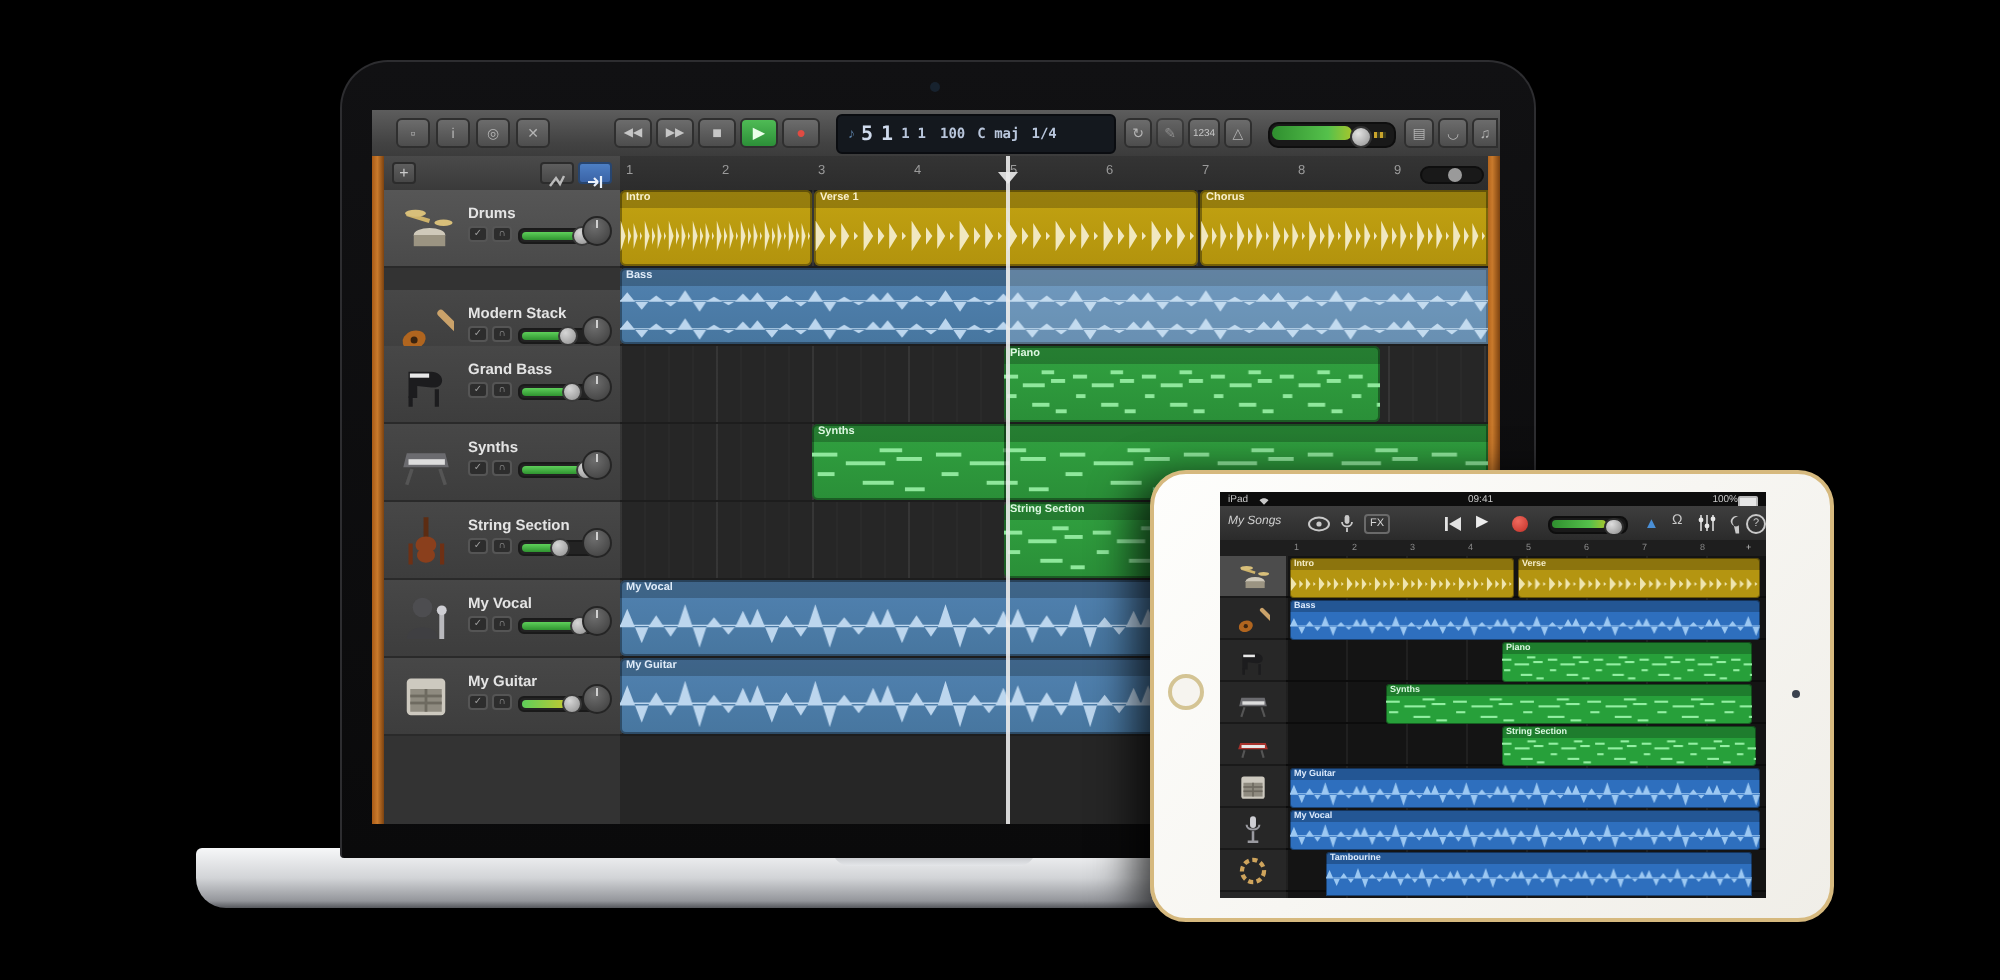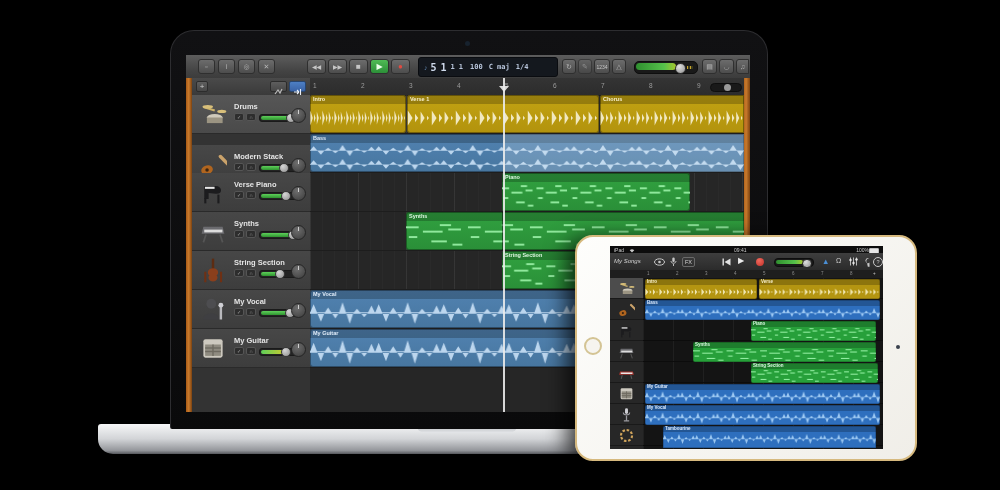--- a/index.html
+++ b/index.html
@@ -292,21 +292,21 @@
             <div class="tsknob" style="left:19px;"></div>
           </div>
         <div class="abs tknob" style="right:4px;top:13px;">
             <i></i>
           </div>
       </div>
       <div class="abs thead" style="top:95px;">
         <svg class="abs" style="left:7px;top:5px" width="28" height="28">
             <use href="#ic-piano" width="28" height="28"></use>
           </svg>
-        <div class="abs tname" style="left:42px;top:7px;">Verse Piano</div>
+        <div class="abs tname" style="left:42px;top:7px;">Grand Bass</div>
         <div class="abs tmini" style="left:42px;top:18px;">✓</div>
         <div class="abs tmini" style="left:54px;top:18px;">∩</div>
         <div class="abs tslider" style="left:67px;top:19px;">
             <div class="tsfill" style="width:24px;"></div>
             <div class="tsknob" style="left:21px;"></div>
           </div>
         <div class="abs tknob" style="right:4px;top:13px;">
             <i></i>
           </div>
       </div>

